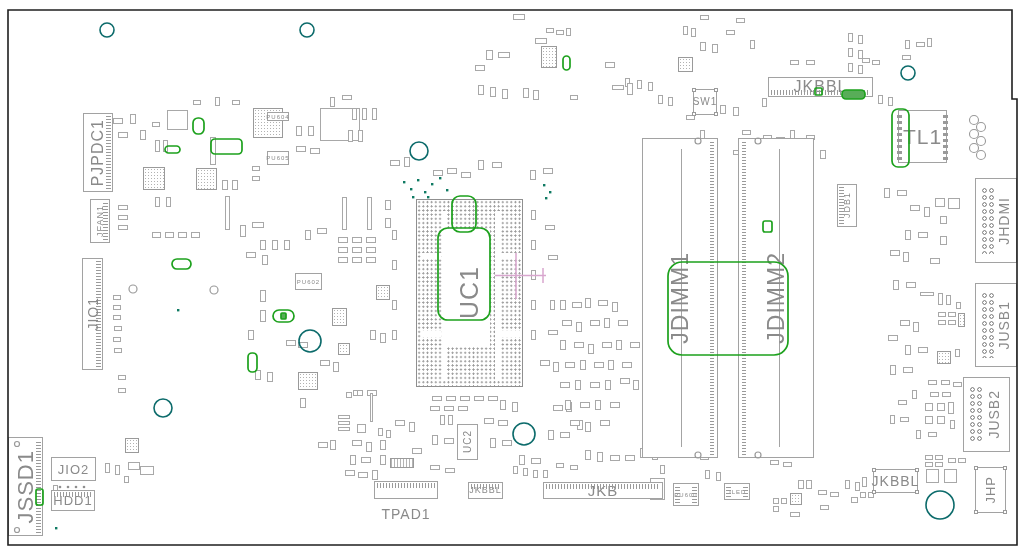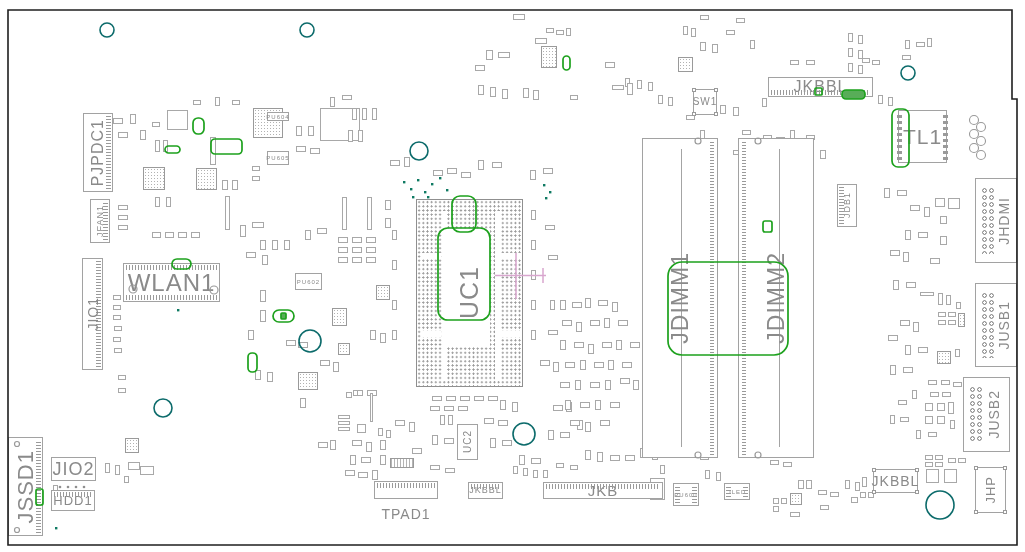--- a/index.html
+++ b/index.html
@@ -478,30 +478,25 @@
     </div>
     <div class="comp v" style="left: 82px; top: 258px; width: 21px; height: 112px;">
       <div class="hatchRight"></div>
       <span class="lbl v-lbl" style="font-size: 14px;">JIO1</span>
     </div>
     <div class="comp v" style="left: 8px; top: 437px; width: 35px; height: 99px;">
       <div class="hatchRight"></div>
       <span class="lbl v-lbl" style="font-size: 22px;">JSSD1</span>
     </div>
     <div class="comp" style="left: 51px; top: 457px; width: 45px; height: 24px;">
-      <span class="lbl" style="font-size: 18px;">JIO2</span>
+      <span class="lbl" style="font-size: 13px;">JIO2</span>
     </div>
     <div class="comp" style="left: 51px; top: 490px; width: 44px; height: 21px;">
       <div class="hatchTop"></div>
       <span class="lbl" style="font-size: 13px;">HDD1</span>
-    </div>
-    <div class="comp" style="left: 123px; top: 263px; width: 97px; height: 39px;">
-      <div class="hatchTop"></div>
-      <div class="hatchBottom"></div>
-      <span class="lbl" style="font-size: 24px;">WLAN1</span>
     </div>
     <div class="comp v bga" style="left: 416px; top: 199px; width: 107px; height: 188px;">
       <div class="uc1-void" style="left: 29px; top: 29px; width: 44px; height: 118px;"></div>
       <div class="uc1-void" style="left: 25px; top: 11px; width: 5px; height: 170px;"></div>
       <div class="uc1-void" style="left: 78px; top: 11px; width: 5px; height: 170px;"></div>
       <div class="uc1-void" style="left: 4px; top: 53px; width: 20px; height: 6px;"></div>
       <div class="uc1-void" style="left: 84px; top: 53px; width: 20px; height: 6px;"></div>
       <div class="uc1-void" style="left: 4px; top: 131px; width: 20px; height: 6px;"></div>
       <div class="uc1-void" style="left: 84px; top: 131px; width: 20px; height: 6px;"></div>
       <span class="lbl v-lbl" style="font-size: 25px; position: relative; z-index: 2;">UC1</span>

